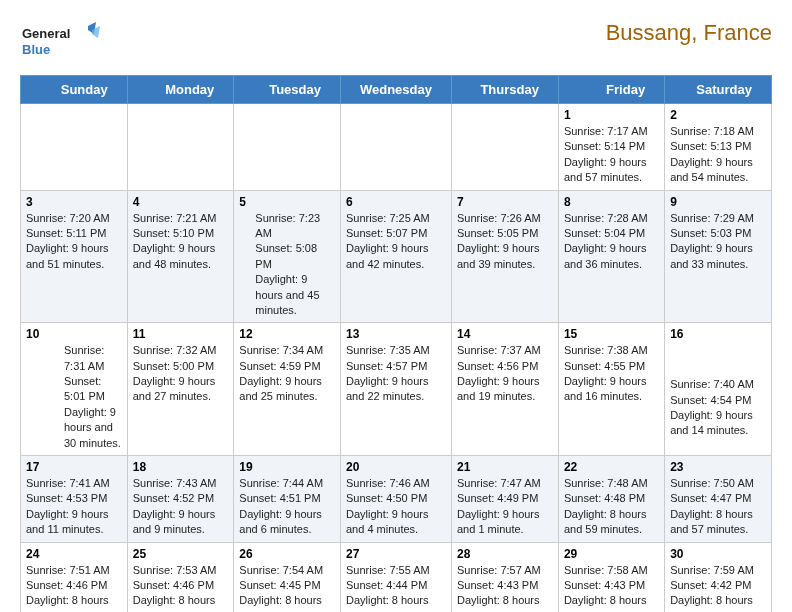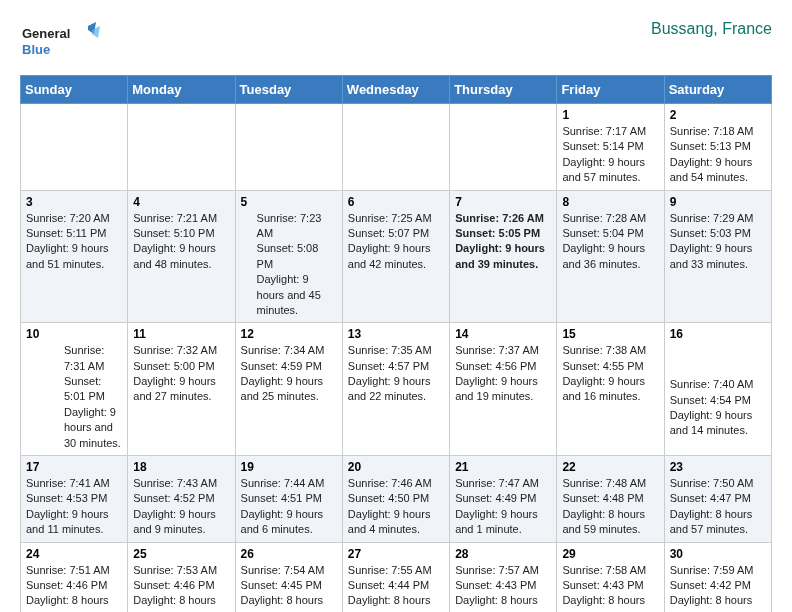--- a/index.html
+++ b/index.html
@@ -23,35 +23,35 @@
     }
     .title-block {
       text-align: right;
     }
     .month-title {
       font-size: 36px;
       font-weight: normal;
       color: #222;
     }
     .location {
-      font-size: 16px;
-      color: #0f766e;
+      font-size: 22px;
+      color: #a16207;
     }
     table {
       width: 100%;
       border-collapse: collapse;
       font-size: 11px;
     }
     thead tr {
       background: #3a7abf;
       color: #fff;
     }
     thead th {
-      padding: 6px 4px;
-      text-align: left;
+      padding: 6px 19px;
+      text-align: right;
       font-size: 13px;
       font-weight: bold;
       border: 1px solid #5a9acf;
     }
     tbody tr {
       vertical-align: top;
     }
     tbody tr:nth-child(odd) {
       background: #fff;
     }
@@ -149,21 +149,21 @@
 Daylight: 9 hours and 45 minutes.</div>
         </td>
         <td>
           <div class="day-number">6</div>
           <div class="day-info" style="white-space: pre-line;">Sunrise: 7:25 AM
 Sunset: 5:07 PM
 Daylight: 9 hours and 42 minutes.</div>
         </td>
         <td>
           <div class="day-number">7</div>
-          <div class="day-info" style="white-space: pre-line; font-weight: bold;">Sunrise: 7:26 AM
+          <div class="day-info" style="white-space: pre-line;">Sunrise: 7:26 AM
 Sunset: 5:05 PM
 Daylight: 9 hours and 39 minutes.</div>
         </td>
         <td>
           <div class="day-number">8</div>
           <div class="day-info" style="white-space: pre-line;">Sunrise: 7:28 AM
 Sunset: 5:04 PM
 Daylight: 9 hours and 36 minutes.</div>
         </td>
         <td>

